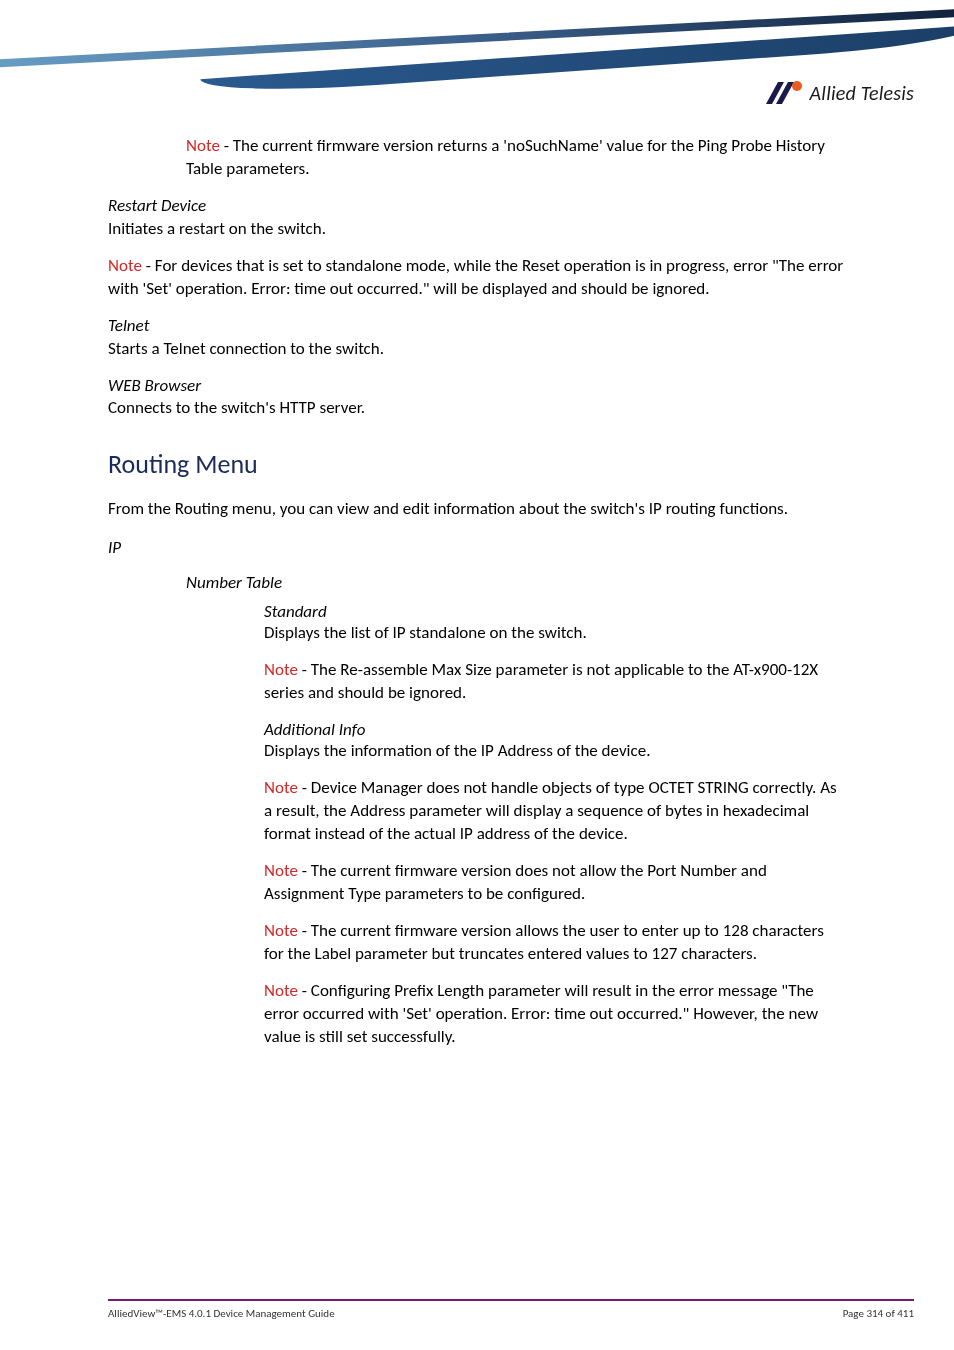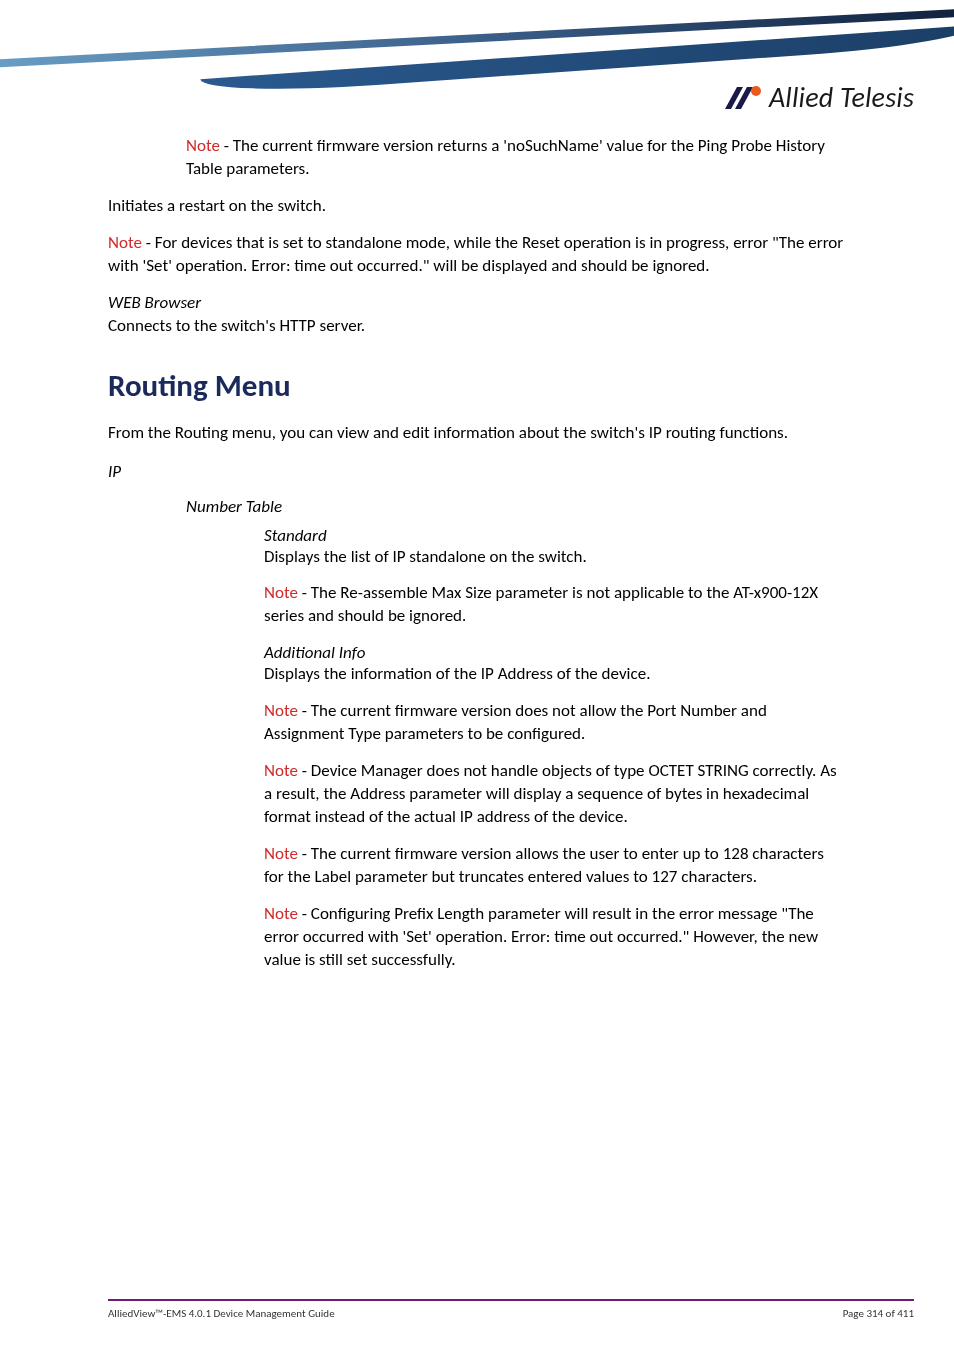--- a/index.html
+++ b/index.html
@@ -34,40 +34,40 @@
     width: 780px;
     height: 18px;
     background: linear-gradient(90deg, #2a5a8f 0%, #1b3e66 100%);
     transform: rotate(-4deg);
     border-radius: 0 0 50% 50% / 0 0 40px 40px;
   }
   .brand {
     position: absolute;
     top: 80px;
     right: 40px;
-    font-size: 28px;
+    font-size: 20px;
     font-weight: 500;
     font-style: italic;
     color: #1a1a1a;
     letter-spacing: 0.2px;
     display: flex;
     align-items: center;
     gap: 6px;
   }
   .content {
     padding: 0 108px 0 108px;
   }
   .para { margin-bottom: 14px; line-height: 1.35; }
   .indent1 { margin-left: 78px; }
   .indent2 { margin-left: 156px; margin-top: 8px; }
   .note-word { color: #d12b2b; font-weight: 500; }
   .italic-head { font-style: italic; }
   .h2 {
-    font-size: 31px;
-    font-weight: bold;
+    font-size: 26px;
+    font-weight: normal;
     color: #1a2a5a;
     margin: 28px 0 18px 0;
   }
   .gap-sm { margin-bottom: 14px; }
   .footer {
     position: absolute;
     bottom: 30px;
     left: 108px;
     right: 40px;
     border-top: 2px solid #701a75;
@@ -94,27 +94,32 @@
   </div>
 </div>
 
 <div class="content">
 
   <div class="para indent1">
     <span class="note-word">Note</span><span> - The current firmware version returns a 'noSuchName' value for the Ping Probe History Table parameters.</span>
   </div>
 
   <div class="para">
+    <div class="italic-head">Restart Device</div>
     <div>Initiates a restart on the switch.</div>
   </div>
 
   <div class="para">
     <span class="note-word">Note</span><span> - For devices that is set to standalone mode, while the Reset operation is in progress, error "The error with 'Set' operation. Error: time out occurred." will be displayed and should be ignored.</span>
   </div>
 
+  <div class="para">
+    <div class="italic-head">Telnet</div>
+    <div>Starts a Telnet connection to the switch.</div>
+  </div>
 
   <div class="para">
     <div class="italic-head">WEB Browser</div>
     <div>Connects to the switch's HTTP server.</div>
   </div>
 
   <div class="h2">Routing Menu</div>
 
   <div class="para">From the Routing menu, you can view and edit information about the switch's IP routing functions.</div>
 
@@ -129,25 +134,25 @@
     <div class="para">Displays the list of IP standalone on the switch.</div>
 
     <div class="para">
       <span class="note-word">Note</span><span> - The Re-assemble Max Size parameter is not applicable to the AT-x900-12X series and should be ignored.</span>
     </div>
 
     <div class="italic-head">Additional Info</div>
     <div class="para">Displays the information of the IP Address of the device.</div>
 
     <div class="para">
-      <span class="note-word">Note</span><span> - The current firmware version does not allow the Port Number and Assignment Type parameters to be configured.</span>
+      <span class="note-word">Note</span><span> - Device Manager does not handle objects of type OCTET STRING correctly. As a result, the Address parameter will display a sequence of bytes in hexadecimal format instead of the actual IP address of the device.</span>
     </div>
 
     <div class="para">
-      <span class="note-word">Note</span><span> - Device Manager does not handle objects of type OCTET STRING correctly. As a result, the Address parameter will display a sequence of bytes in hexadecimal format instead of the actual IP address of the device.</span>
+      <span class="note-word">Note</span><span> - The current firmware version does not allow the Port Number and Assignment Type parameters to be configured.</span>
     </div>
 
     <div class="para">
       <span class="note-word">Note</span><span> - The current firmware version allows the user to enter up to 128 characters for the Label parameter but truncates entered values to 127 characters.</span>
     </div>
 
     <div class="para">
       <span class="note-word">Note</span><span> - Configuring Prefix Length parameter will result in the error message "The error occurred with 'Set' operation. Error: time out occurred." However, the new value is still set successfully.</span>
     </div>
   </div>

